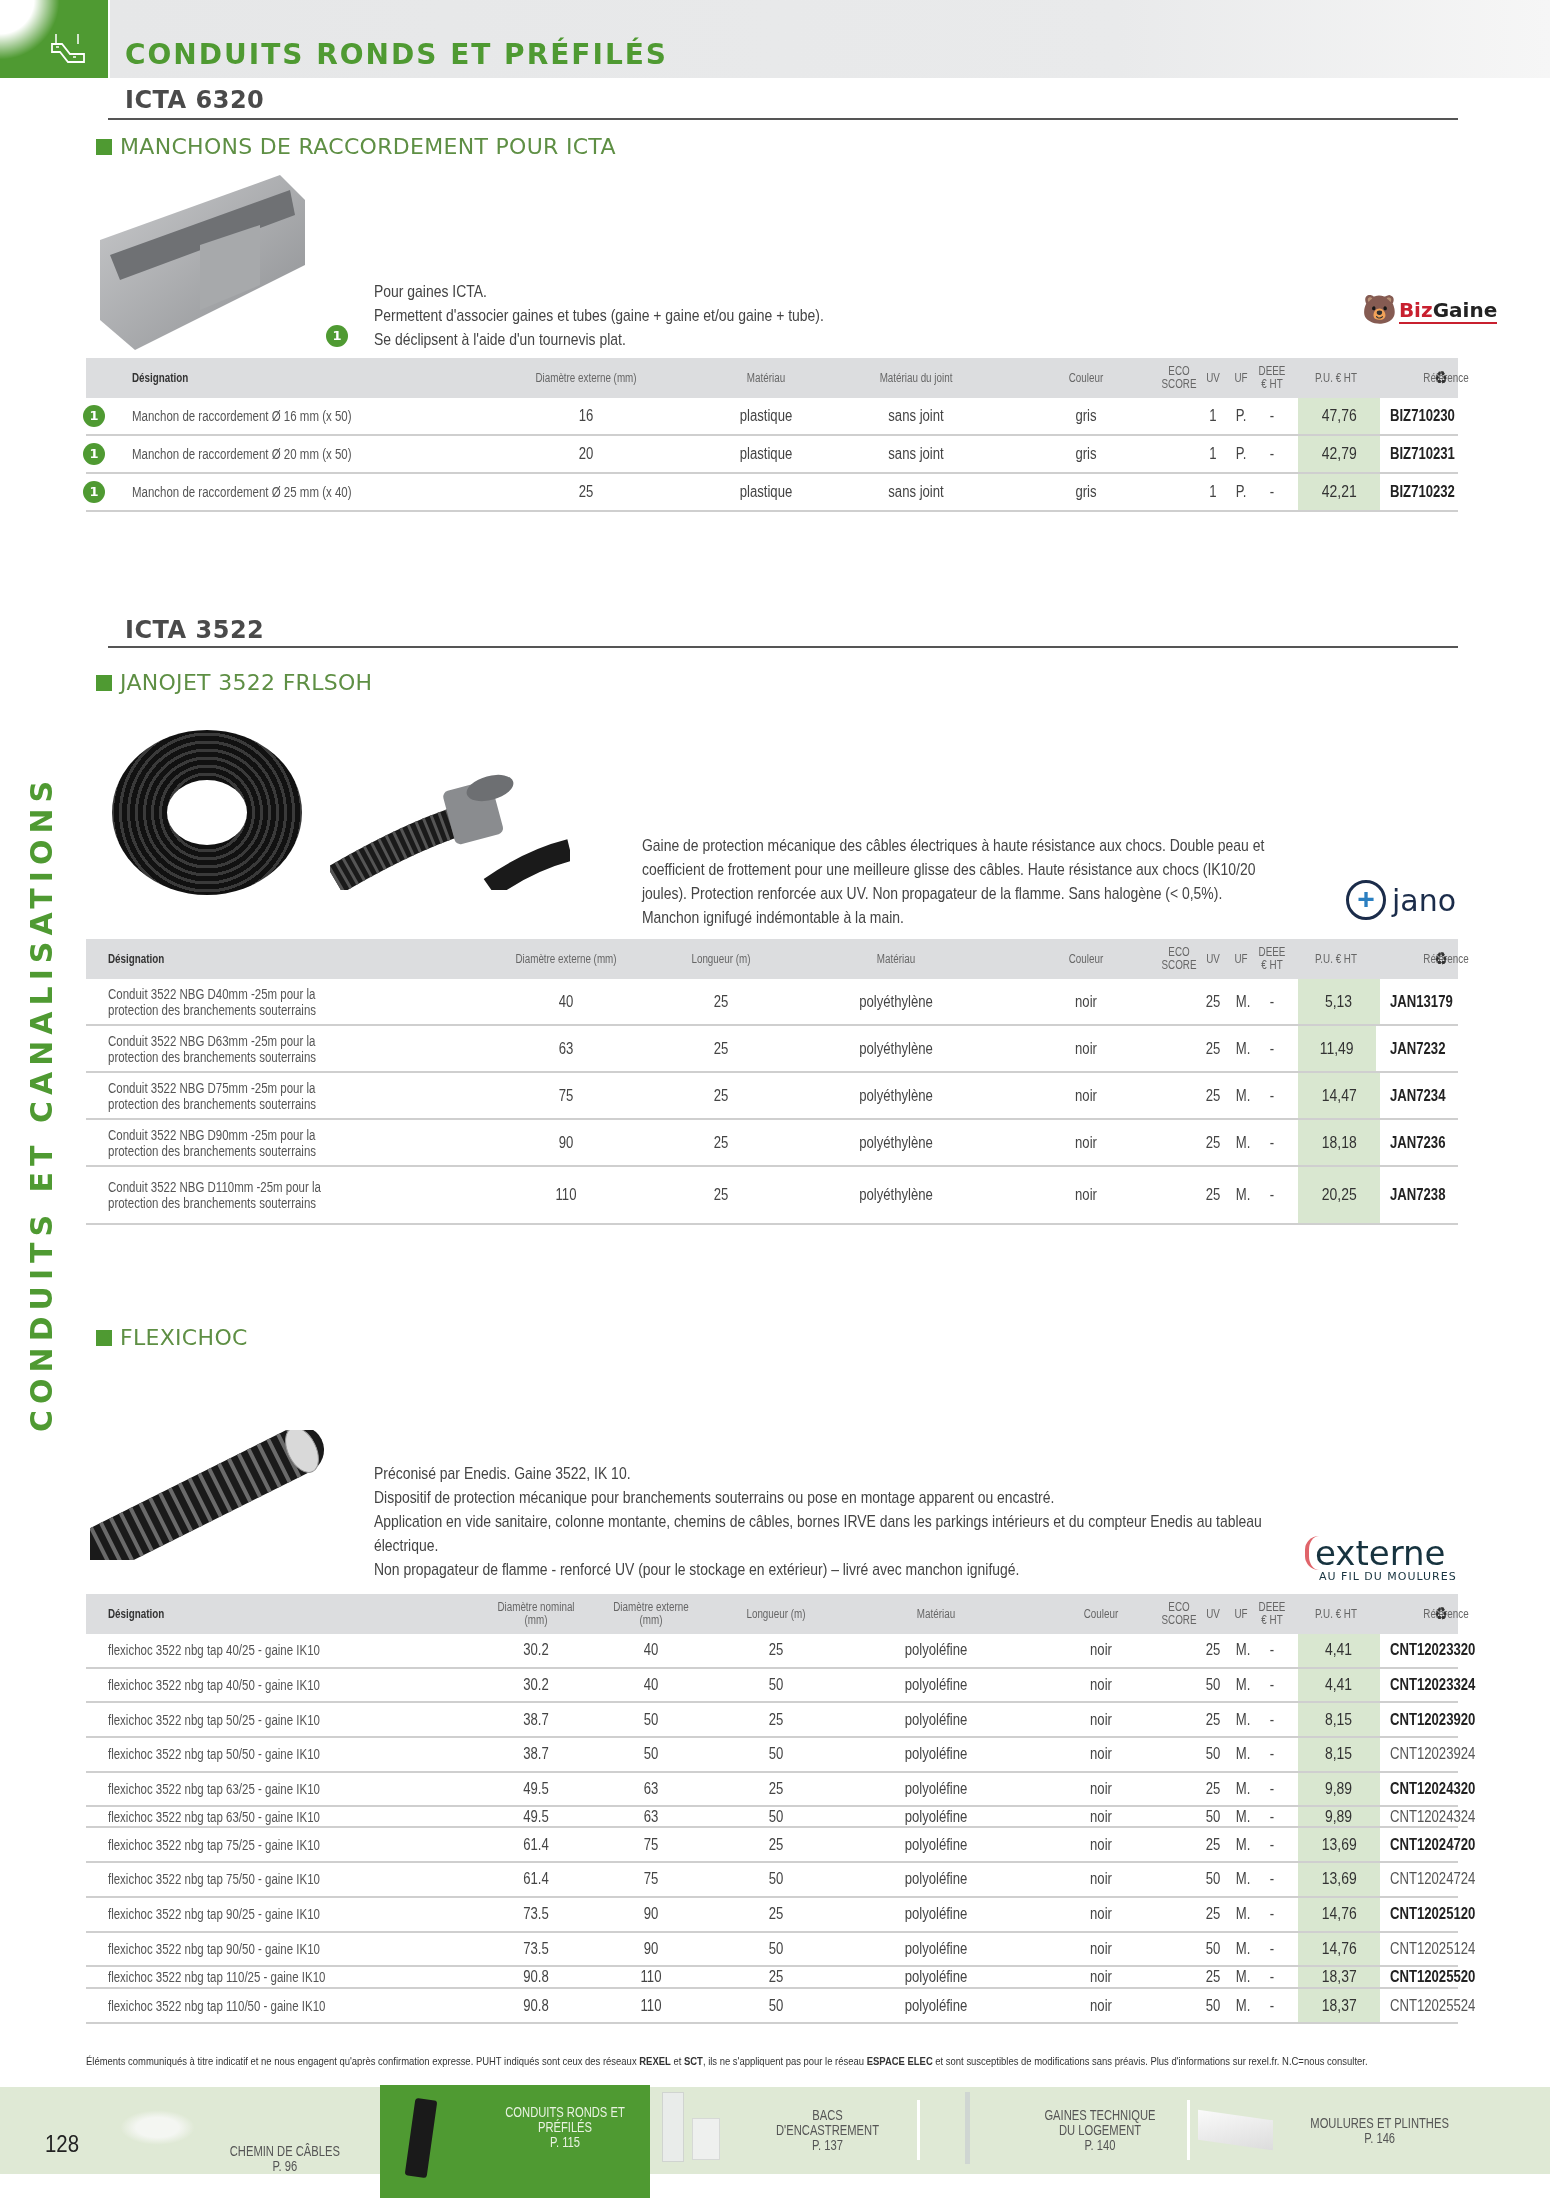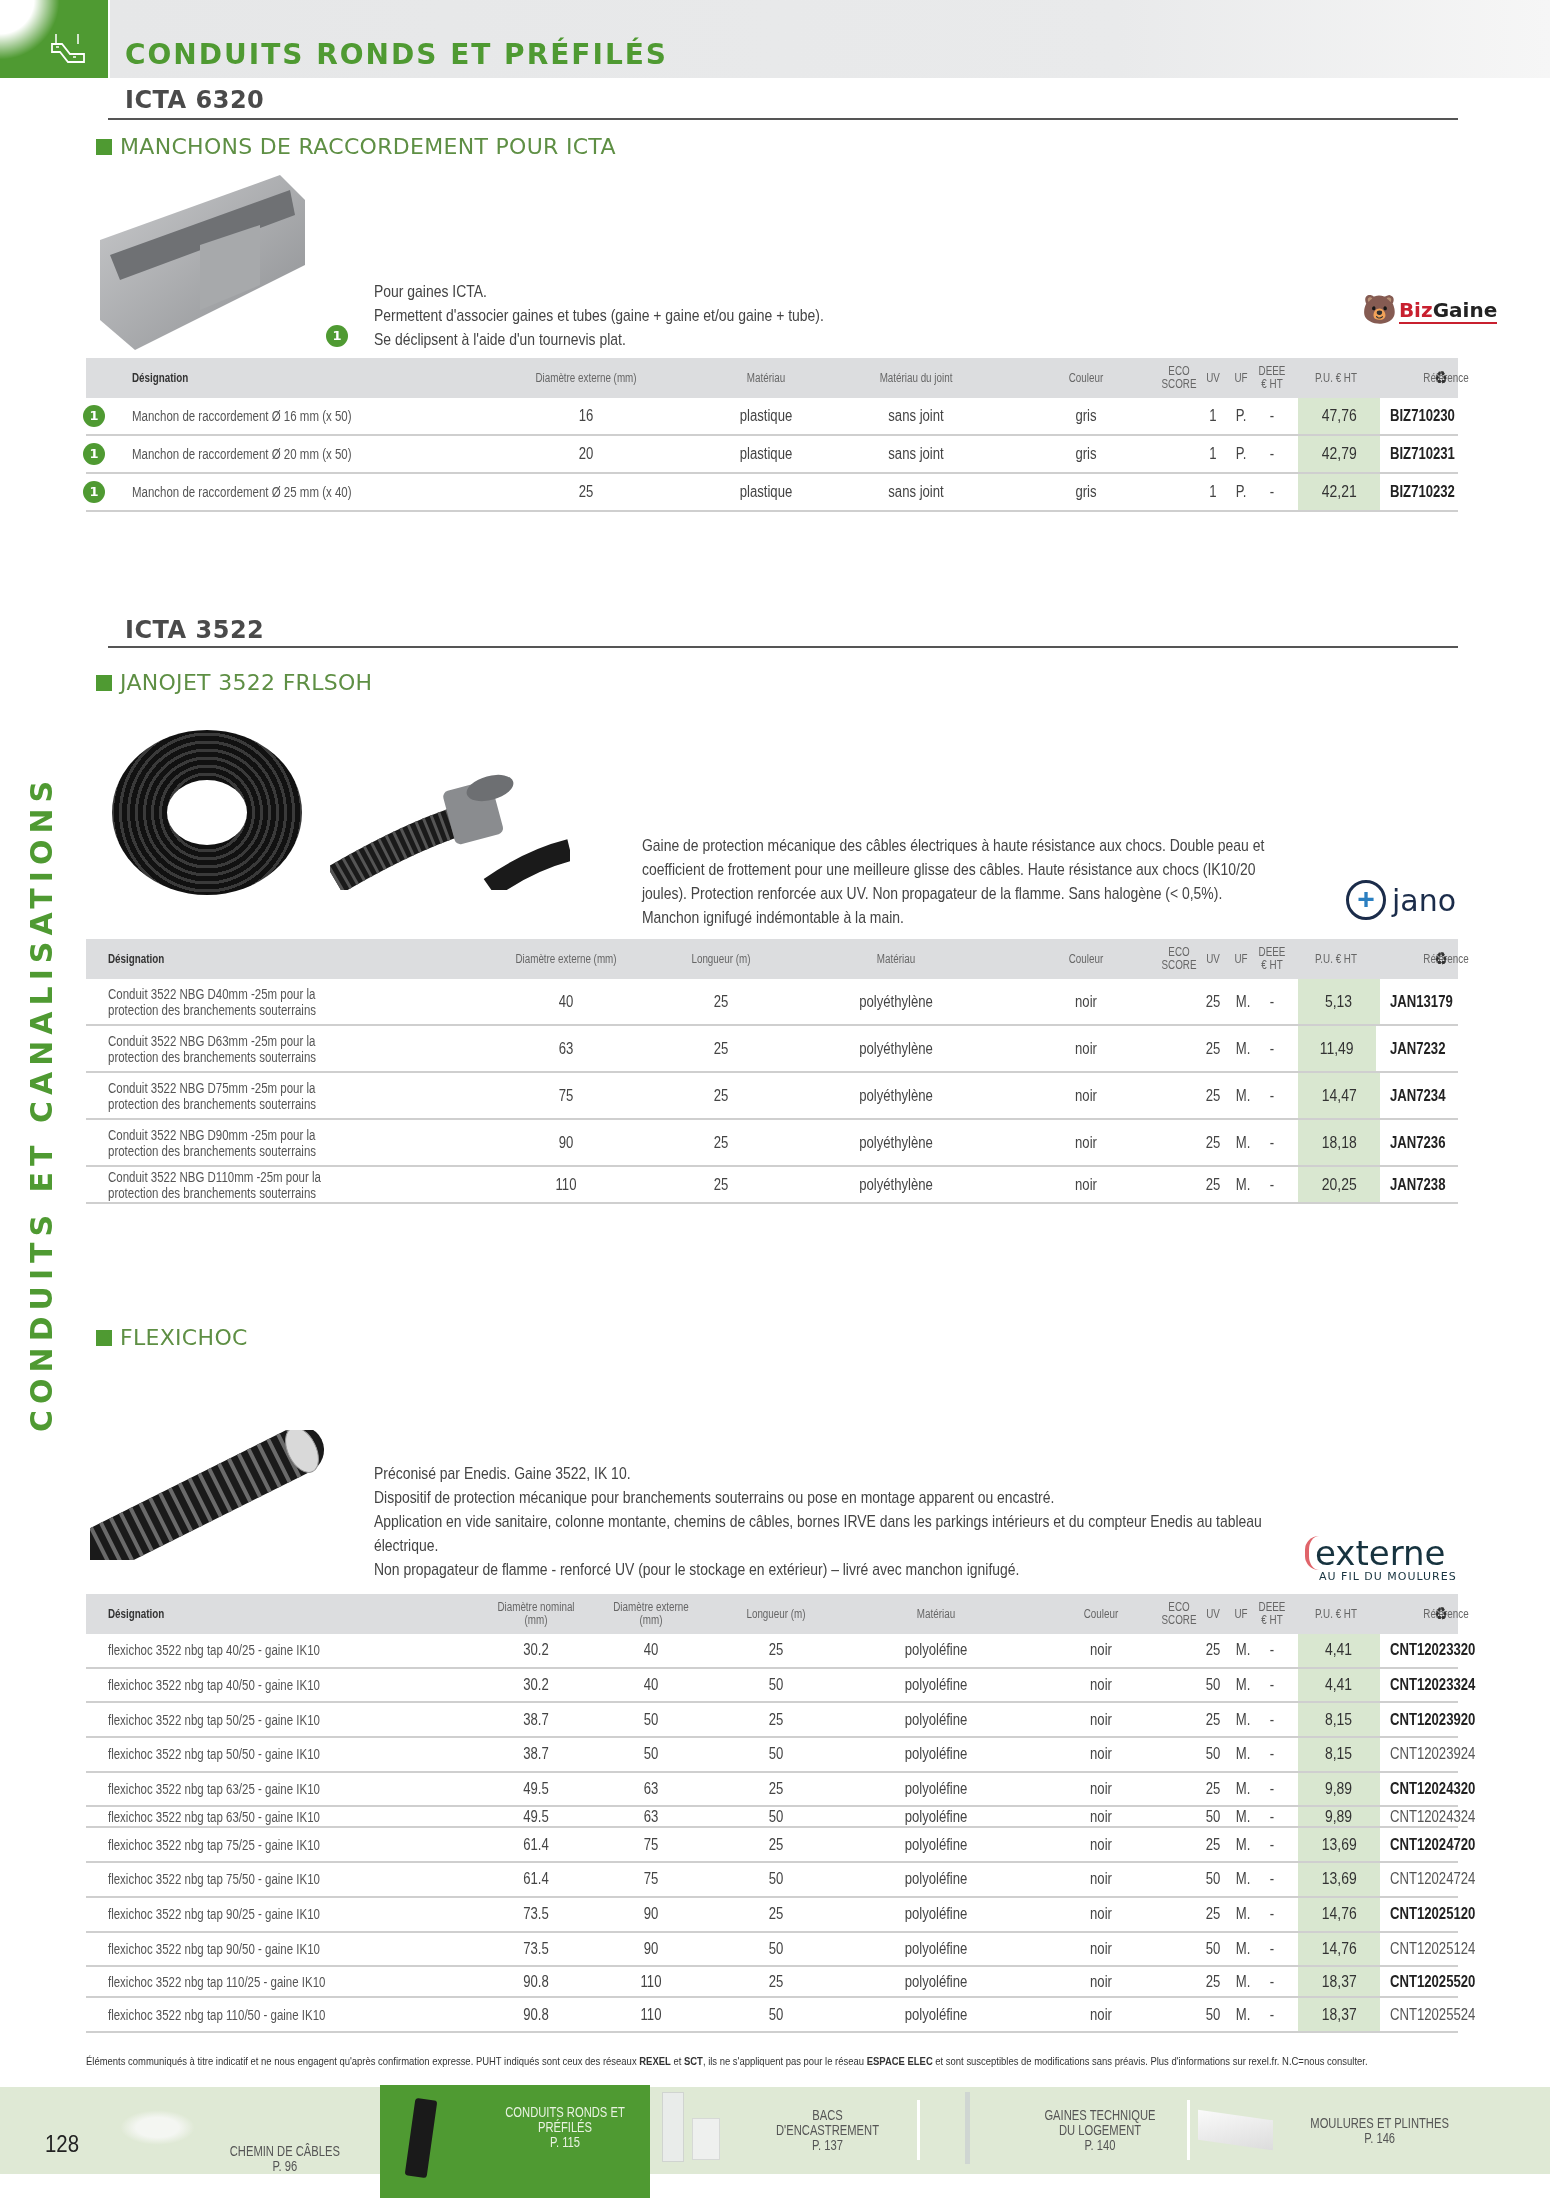--- a/index.html
+++ b/index.html
@@ -291,21 +291,21 @@
       <div class="td " style="left:760px;width:100px;">polyéthylène</div>
       <div class="td " style="left:950px;width:100px;">noir</div>
       <div class="td " style="left:1110px;width:34px;">25</div>
       <div class="td " style="left:1142px;width:30px;">M.</div>
       <div class="td " style="left:1166px;width:40px;">-</div>
       <div class="td price" style="left:1212px;width:82px;">
         <span>18,18</span>
       </div>
       <div class="td ref" style="left:1304px;width:120px;">JAN7236</div>
     </div>
-    <div class="trow" style="height:37px;text-decoration:underline;">
+    <div class="trow" style="height:58px;text-decoration:underline;">
       <div class="td left" style="left:22px;width:300px;">Conduit 3522 NBG D110mm -25m pour la protection des branchements souterrains</div>
       <div class="td " style="left:400px;width:160px;">110</div>
       <div class="td " style="left:570px;width:130px;">25</div>
       <div class="td " style="left:760px;width:100px;">polyéthylène</div>
       <div class="td " style="left:950px;width:100px;">noir</div>
       <div class="td " style="left:1110px;width:34px;">25</div>
       <div class="td " style="left:1142px;width:30px;">M.</div>
       <div class="td " style="left:1166px;width:40px;">-</div>
       <div class="td price" style="left:1212px;width:82px;">
         <span>20,25</span>
@@ -497,21 +497,21 @@
       <div class="td " style="left:800px;width:100px;">polyoléfine</div>
       <div class="td " style="left:965px;width:100px;">noir</div>
       <div class="td " style="left:1110px;width:34px;">50</div>
       <div class="td " style="left:1142px;width:30px;">M.</div>
       <div class="td " style="left:1166px;width:40px;">-</div>
       <div class="td price" style="left:1212px;width:82px;">
         <span>14,76</span>
       </div>
       <div class="td ref light" style="left:1304px;width:120px;">CNT12025124</div>
     </div>
-    <div class="trow" style="height:31px;">
+    <div class="trow" style="height:22px;">
       <div class="td left" style="left:22px;width:300px;">flexichoc 3522 nbg tap 110/25 - gaine IK10</div>
       <div class="td " style="left:390px;width:120px;">90.8</div>
       <div class="td " style="left:505px;width:120px;">110</div>
       <div class="td " style="left:640px;width:100px;">25</div>
       <div class="td " style="left:800px;width:100px;">polyoléfine</div>
       <div class="td " style="left:965px;width:100px;">noir</div>
       <div class="td " style="left:1110px;width:34px;">25</div>
       <div class="td " style="left:1142px;width:30px;">M.</div>
       <div class="td " style="left:1166px;width:40px;">-</div>
       <div class="td price" style="left:1212px;width:82px;">

